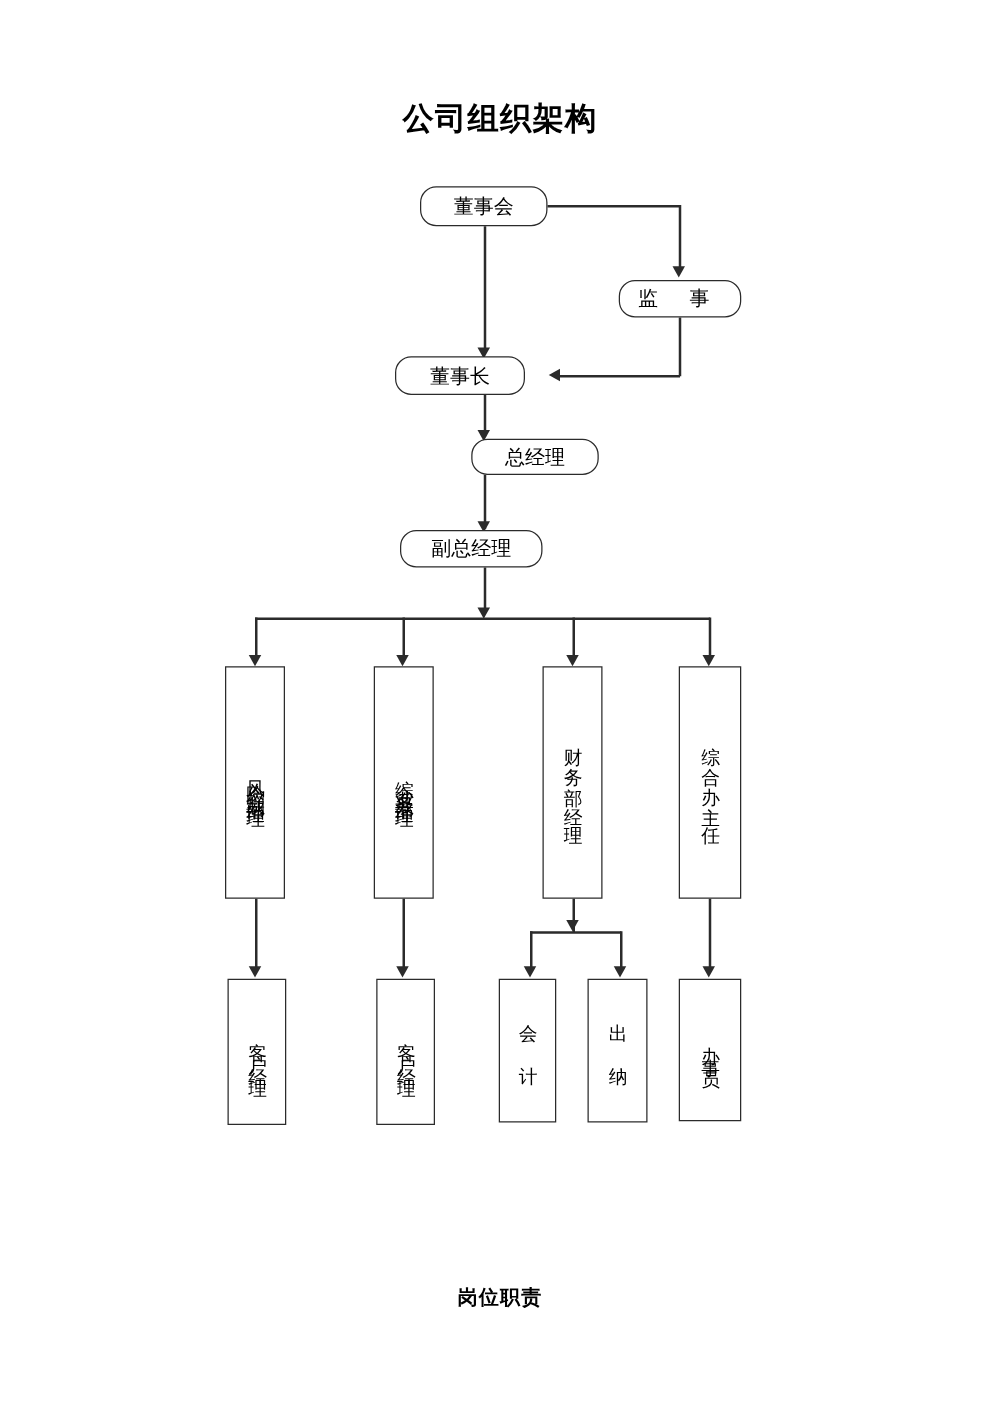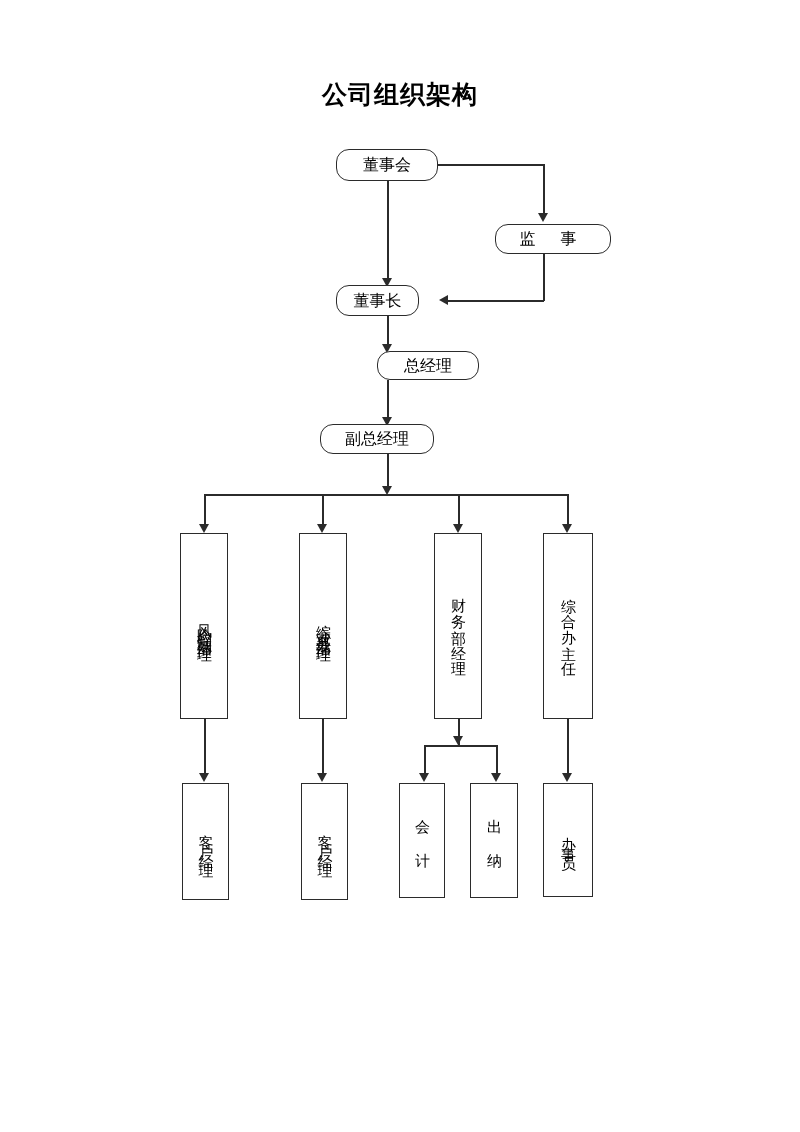--- a/index.html
+++ b/index.html
@@ -115,29 +115,29 @@
     <span class="lbl">董事会</span>
   </div>
 
   <div class="ln h" style="left:438px; top:164px; width:106px;"></div>
   <div class="ln v" style="left:543px; top:164px; height:50px;"></div>
   <div class="arrow-d" style="left:538px; top:213px;"></div>
 
   <div class="ln v" style="left:387px; top:181px; height:100px;"></div>
   <div class="arrow-d" style="left:382px; top:278px;"></div>
 
-  <div class="node h gap" style="left:495px; top:224px; width:116px; height:30px;">
+  <div class="node h gap" style="left:495px; top:224px; width:98px; height:30px;">
     <span class="lbl">监 事</span>
   </div>
 
   <div class="ln v" style="left:543px; top:254px; height:47px;"></div>
   <div class="ln h" style="left:447px; top:300px; width:97px;"></div>
   <div class="arrow-l" style="left:439px; top:295px;"></div>
 
-  <div class="node h" style="left:336px; top:285px; width:83px; height:31px;">
+  <div class="node h" style="left:316px; top:285px; width:104px; height:31px;">
     <span class="lbl">董事长</span>
   </div>
 
   <div class="ln v" style="left:387px; top:316px; height:33px;"></div>
   <div class="arrow-d" style="left:382px; top:344px;"></div>
 
   <div class="node h" style="left:336px; top:351px; width:102px; height:29px;margin-left:41px;">
     <span class="lbl">总经理</span>
   </div>
 
@@ -210,14 +210,15 @@
   </div>
 
   <div class="node v sp4" style="left:470px; top:783px; width:48px; height:115px;">
     <span class="lbl">出纳</span>
   </div>
 
   <div class="node v sp2" style="left:543px; top:783px; width:50px; height:114px;">
     <span class="lbl">办事员</span>
   </div>
 
+  <div class="doc-footer">岗位职责</div>
 
 </div>
 
 </body></html>

